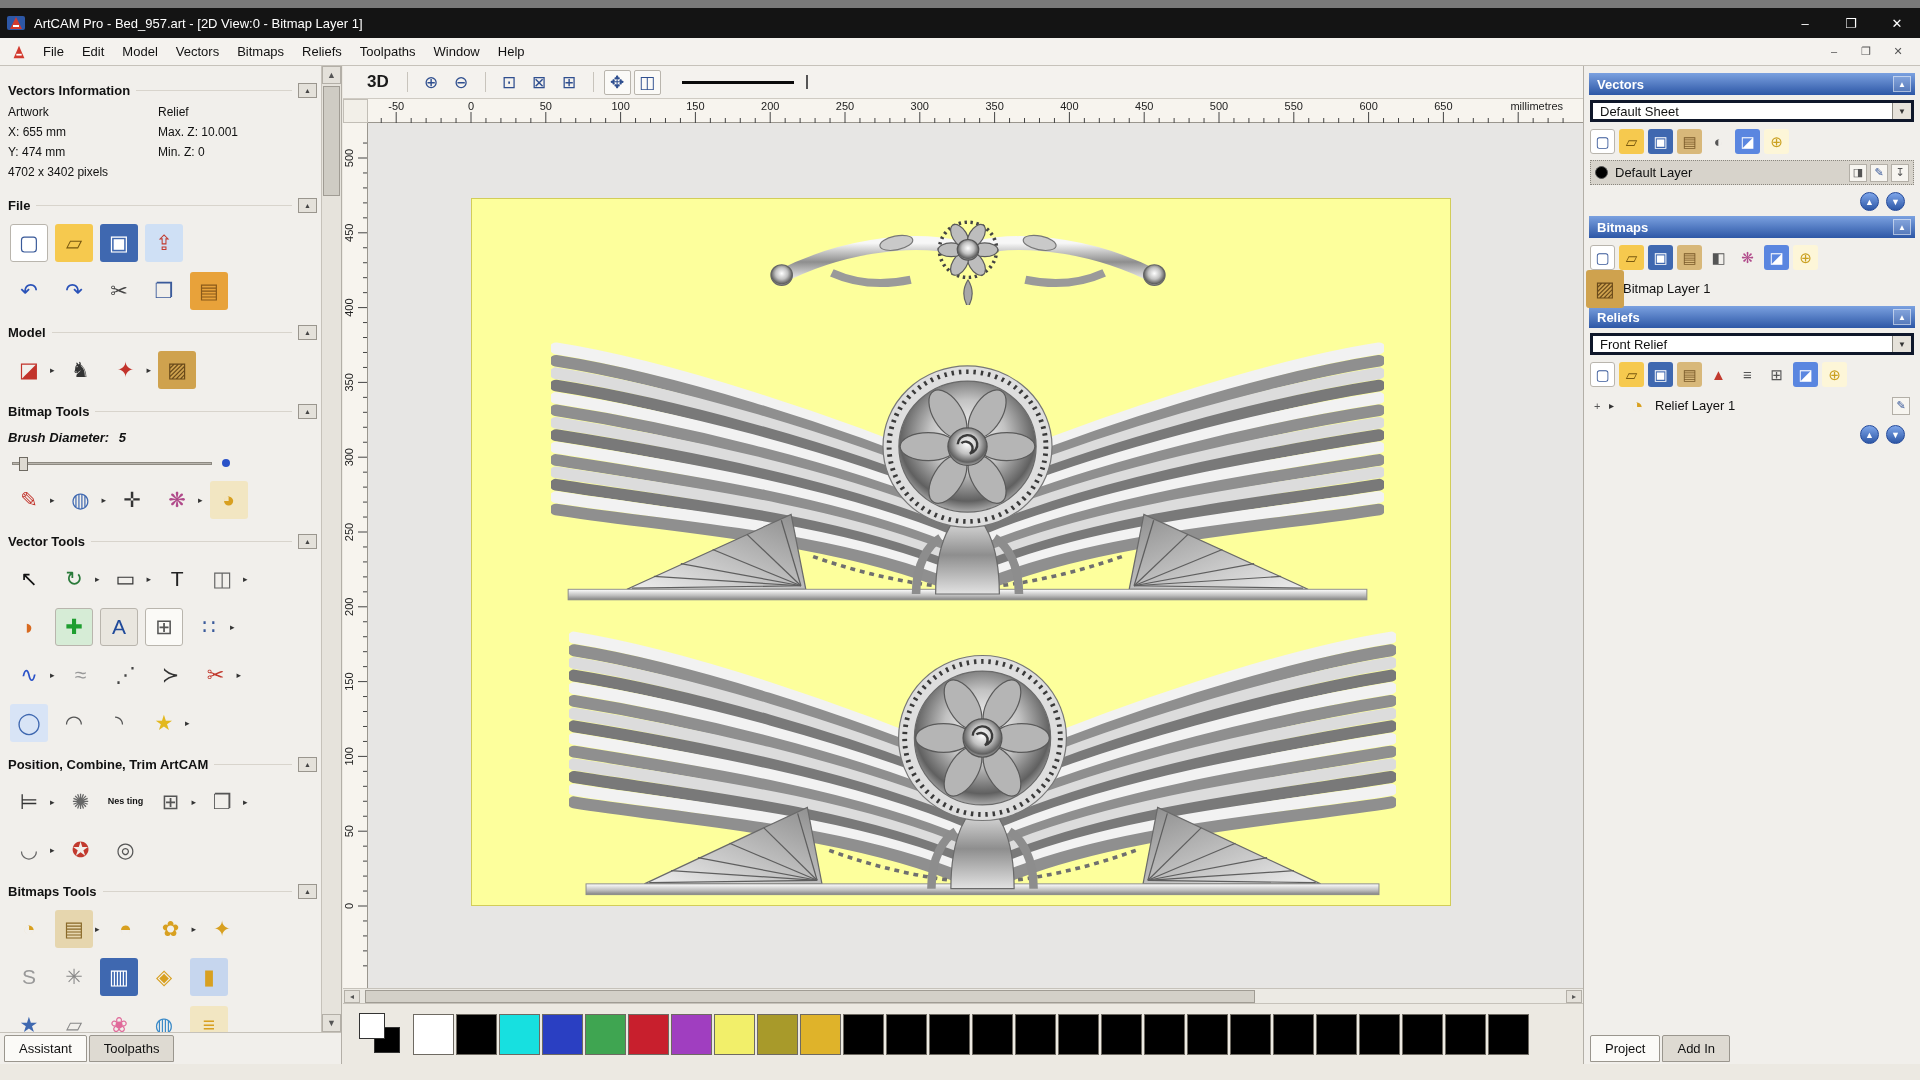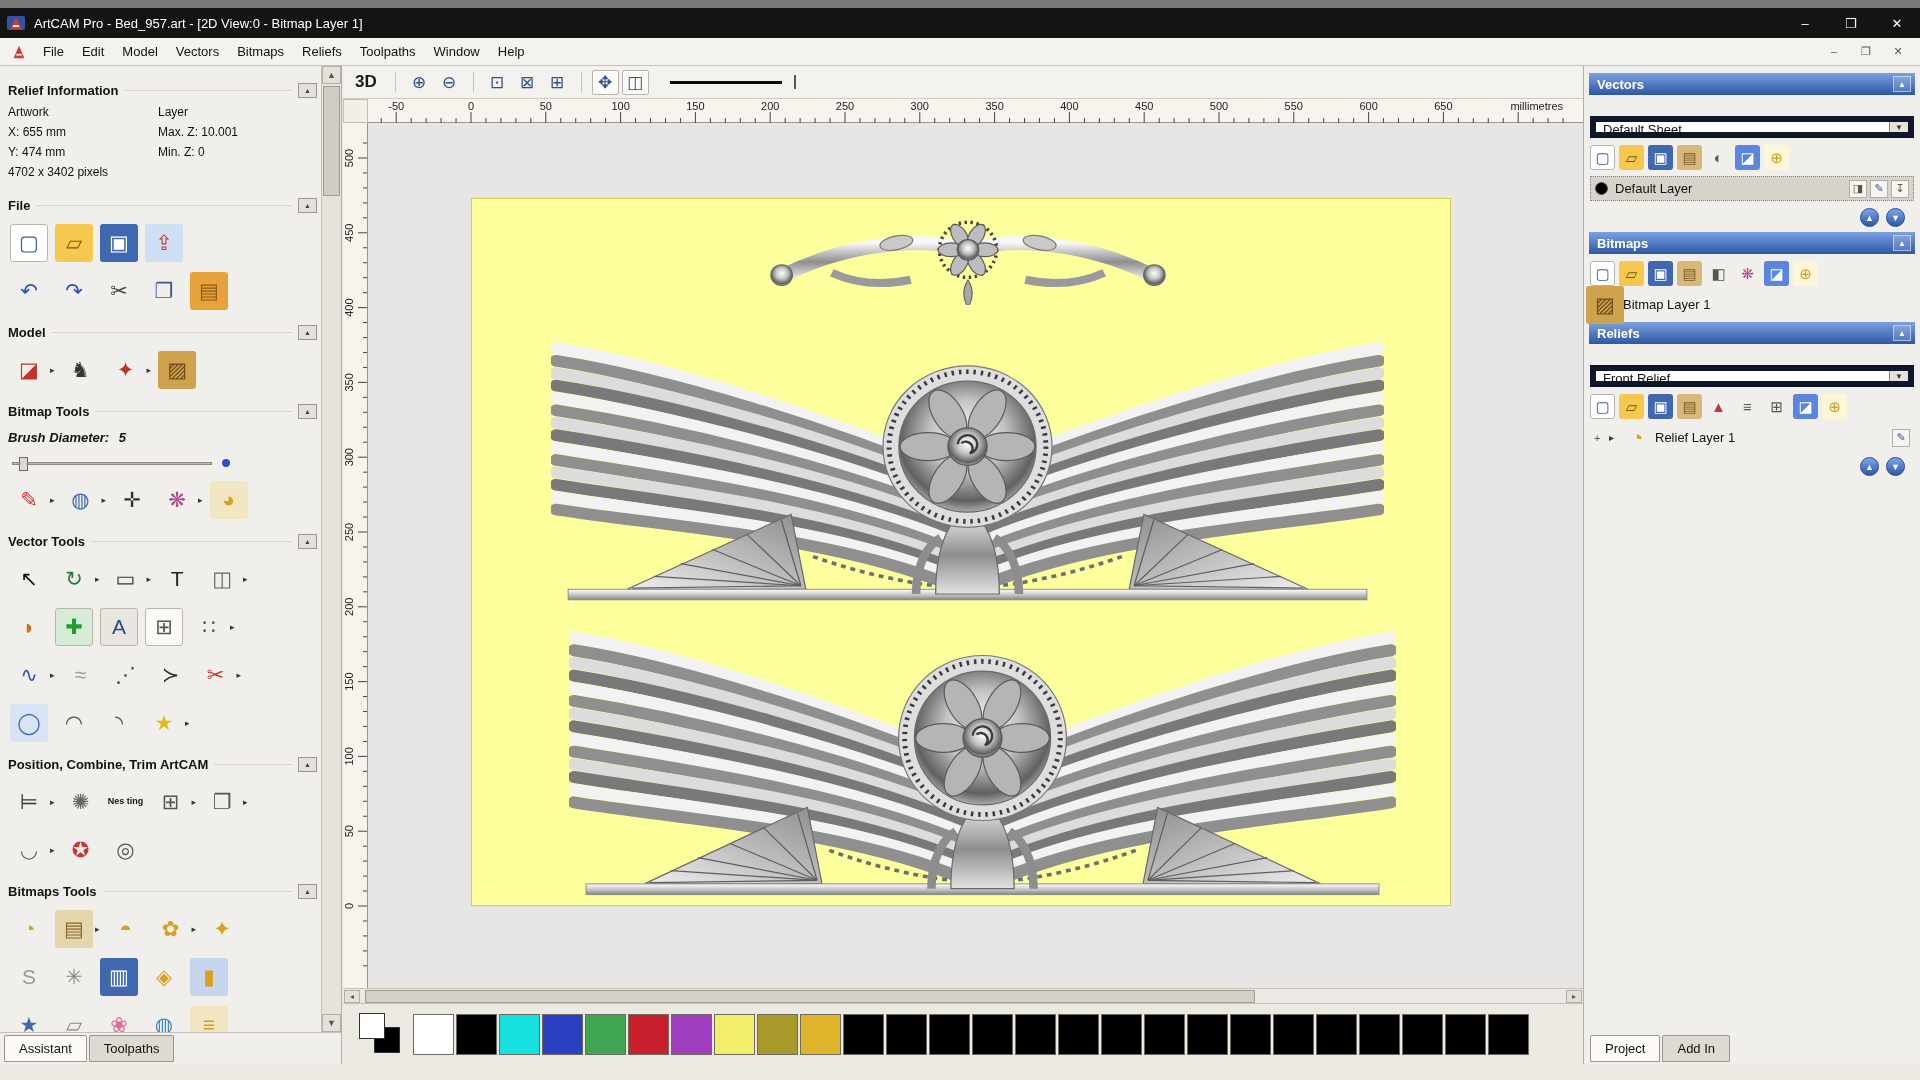--- a/index.html
+++ b/index.html
@@ -42,21 +42,21 @@
   .brush-label{font-weight:bold;font-style:italic;font-size:13px;margin-top:10px}
   .lp-scrollbar{position:absolute;right:0;top:0;width:20px;bottom:32px;background:#e6e3dc;border-left:1px solid #c6c2ba}
   .sb-btn{position:absolute;left:0;width:100%;height:18px;display:flex;align-items:center;justify-content:center;font-size:9px;color:#555;background:#e4e1da;border:1px solid #b3afa7}
   .sb-btn.up{top:0}.sb-btn.down{bottom:0}
   .sb-thumb{position:absolute;left:1px;top:20px;width:17px;height:110px;background:#cfccc4;border:1px solid #a09c94}
   .lp-tabs{position:absolute;left:0;bottom:0;width:100%;height:32px;background:#f1efeb;border-top:1px solid #c6c2ba;display:flex;align-items:flex-end;padding:0 0 2px 4px;gap:2px}
   .tab{padding:5px 14px;border:1px solid #9a968e;background:#dedad2;font-size:13px;border-radius:2px 2px 0 0}
   .tab.active{background:#fbfaf7}
 
   
-  .ctoolbar{position:absolute;left:343px;top:58px;width:1240px;height:33px;background:#f4f2ee;border-bottom:1px solid #cfcbc3;display:flex;align-items:center;padding-left:8px;gap:3px}
+  .ctoolbar{position:absolute;left:343px;top:58px;width:1240px;height:33px;background:#f4f2ee;border-bottom:1px solid #cfcbc3;display:flex;align-items:center;padding-left:20px;gap:3px}
   .btn3d{font-weight:bold;font-size:17px;color:#1a1a1a;padding:0 8px 0 4px}
   .ct-ic{width:27px;height:25px;display:inline-flex;align-items:center;justify-content:center;font-size:17px;border:1px solid transparent;border-radius:2px}
   .ct-ic.bord{border-color:#b9b5ad;background:#fbfaf7}
   .tsep{width:1px;height:20px;background:#c8c4bc;margin:0 7px}
   .line-preview{width:112px;height:3px;background:#0a0a0a;margin-left:18px;position:relative}
   .line-preview::after{content:"";position:absolute;right:-14px;top:-6px;width:2px;height:14px;background:#555}
 
   .ruler-corner{position:absolute;left:343px;top:91px;width:25px;height:24px;background:#f2efe8;border:1px solid #c2beb6}
   .hruler{position:absolute;left:368px;top:91px;width:1215px;height:24px;background:#f7f4ee;border-bottom:1px solid #9a968e}
   .vruler{position:absolute;left:343px;top:115px;width:25px;height:865px;background:#f7f4ee;border-right:1px solid #9a968e}
@@ -74,21 +74,21 @@
   .psel{position:absolute;width:26px;height:26px;border:1px solid #333}
   .psel.front{left:0;top:2px;z-index:2}
   .psel.back{left:15px;top:16px;z-index:1}
   .swatches{display:flex;margin-left:6px;gap:2px}
   .swatch{width:41px;height:41px;border:1px solid #6e6a62;flex:0 0 auto}
 
   
   .rightpanel{position:absolute;right:0;top:58px;width:337px;bottom:24px;background:#f1efeb;border-left:1px solid #b3afa7;padding:2px 5px 0 5px}
   .rp-head{height:22px;background:linear-gradient(#7ba1e0,#2d57a6);color:#fff;font-weight:bold;font-size:13px;display:flex;align-items:center;padding:0 4px 0 8px;margin-top:5px}
   .rp-rollup{margin-left:auto;width:18px;height:16px;display:flex;align-items:center;justify-content:center;font-size:8px;color:#fff;border:1px solid rgba(255,255,255,.5);background:rgba(255,255,255,.15)}
-  .combo{height:22px;background:#fff;border:6px solid #0f172a;display:flex;align-items:flex-start;padding-left:7px;margin:21px 1px 0 1px;font-size:13px}
+  .combo{height:22px;background:#fff;border:3px solid #0f172a;display:flex;align-items:flex-end;padding-left:7px;margin:5px 1px 0 1px;font-size:13px}
   .combo .dd{margin-left:auto;width:19px;height:100%;background:#e6e2da;border-left:1px solid #8a877f;display:flex;align-items:center;justify-content:center;font-size:8px;color:#333}
   .rp-icons{display:flex;gap:4px;margin:7px 1px 0 1px;align-items:center}
   .rp-icons .ic{width:25px;height:25px;font-size:15px}
   .layer-row{display:flex;align-items:center;height:25px;margin:6px 1px 0 1px;padding:0 4px;gap:7px;font-size:13px}
   .layer-row.sel{background:#d7d3cb;border:1px dotted #8a877f}
   .dot{width:13px;height:13px;border-radius:50%;border:1px solid #555;flex:0 0 auto}
   .lr-btns{margin-left:auto;display:flex;gap:3px}
   .lr-btn{width:18px;height:18px;border:1px solid #b3afa7;background:#f7f5f0;display:flex;align-items:center;justify-content:center;font-size:11px;color:#444}
   .updown{display:flex;justify-content:flex-end;gap:7px;margin:7px 10px 0 0}
   .ud{width:19px;height:19px;border-radius:50%;background:linear-gradient(#7ea6ea,#2d57a6);color:#fff;display:flex;align-items:center;justify-content:center;font-size:9px;border:1px solid #23499a}
@@ -256,27 +256,27 @@
         <span class="mdi-btn">–</span>
         <span class="mdi-btn">❐</span>
         <span class="mdi-btn">✕</span>
       </div>
   </div>
 
   <div class="leftpanel">
     <div class="lp-content">
 
       <div class="sec-head">
-        <span>Relief Information</span>
+        <span>Vectors Information</span>
         <span class="headline"></span>
         <span class="rollup">▲</span>
       </div>
       <div class="pi-grid">
         <div class="b">Artwork</div>
-        <div class="b">Layer</div>
+        <div class="b">Relief</div>
         <div>X: 655 mm</div>
         <div>Max. Z: 10.001</div>
         <div>Y: 474 mm</div>
         <div>Min. Z: 0</div>
         <div>4702 x 3402 pixels</div>
         <div></div>
       </div>
 
       <div class="sec-head">
         <span>File</span>

